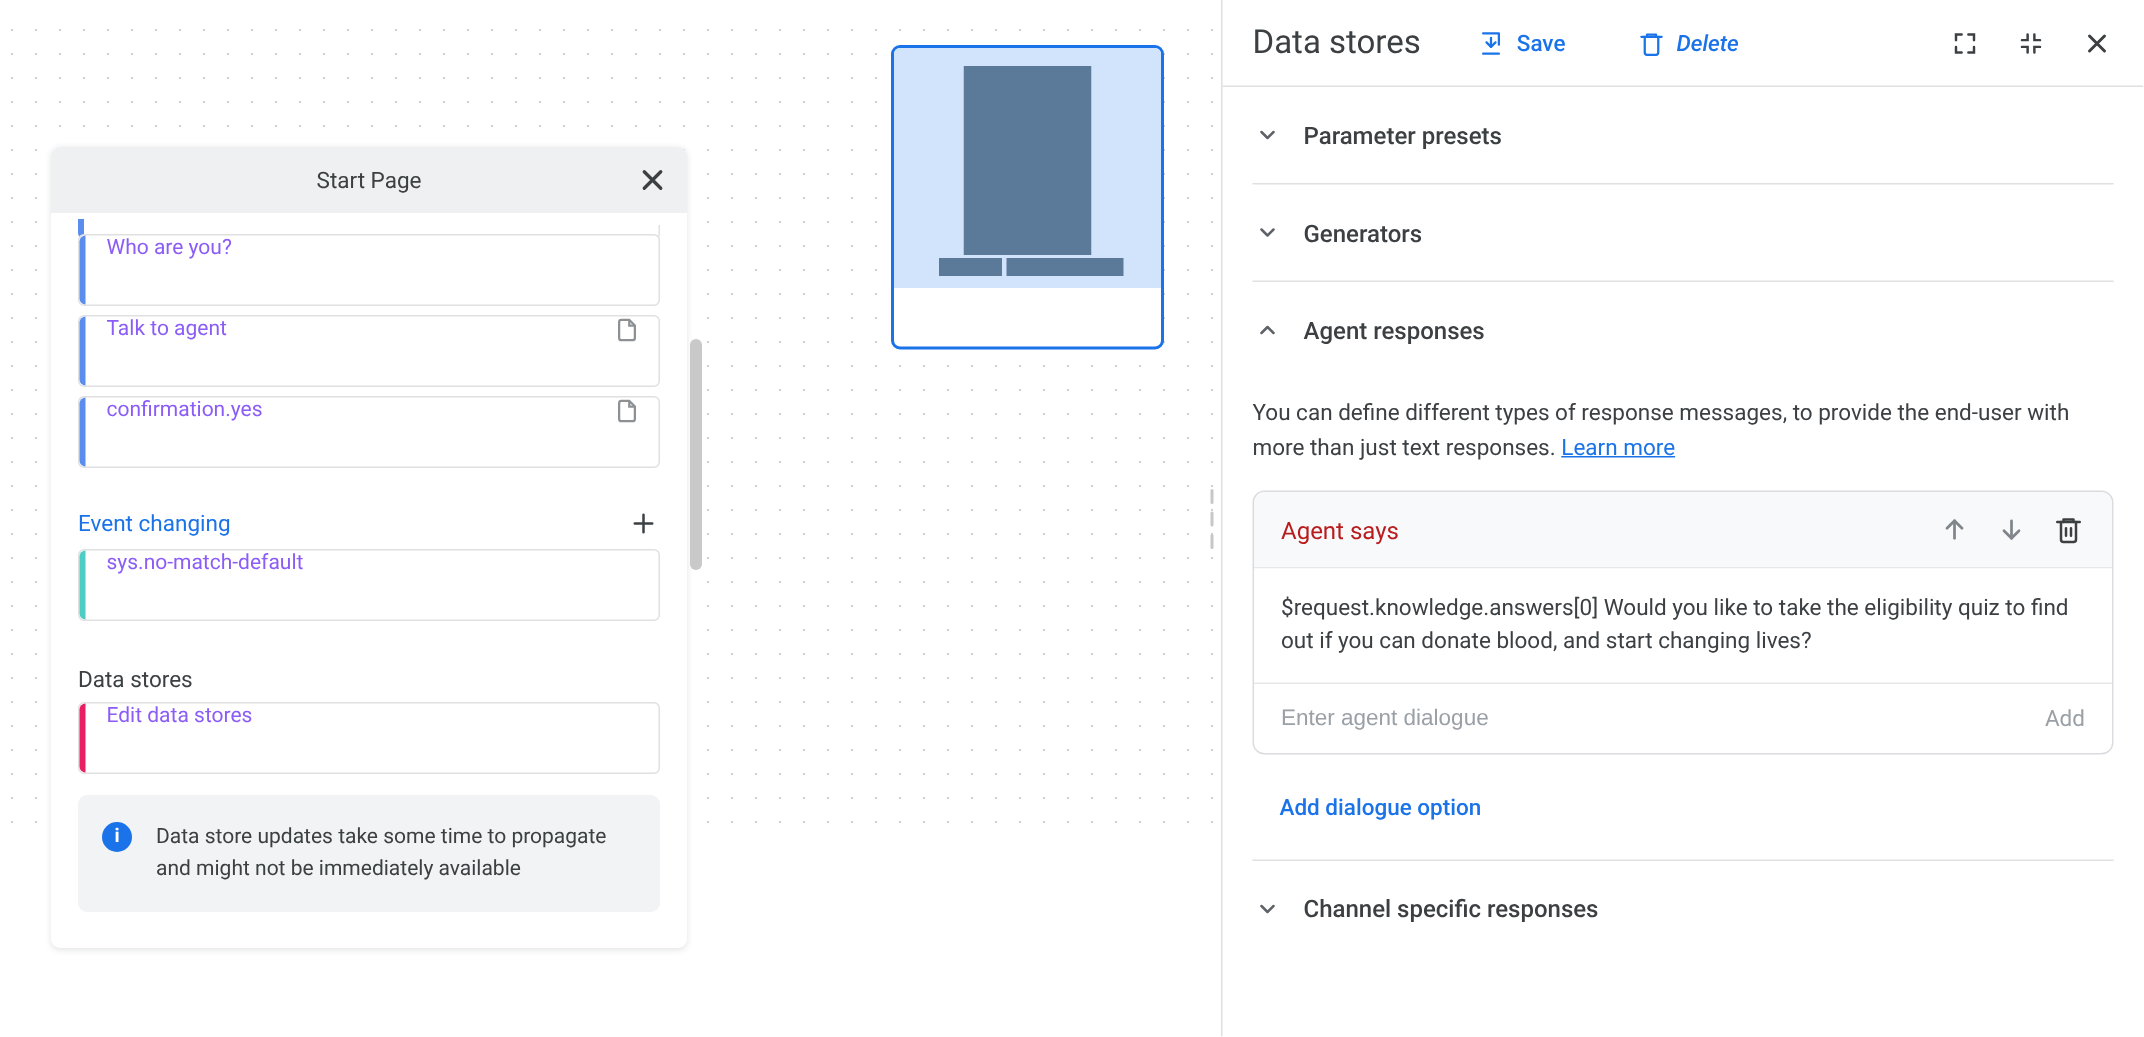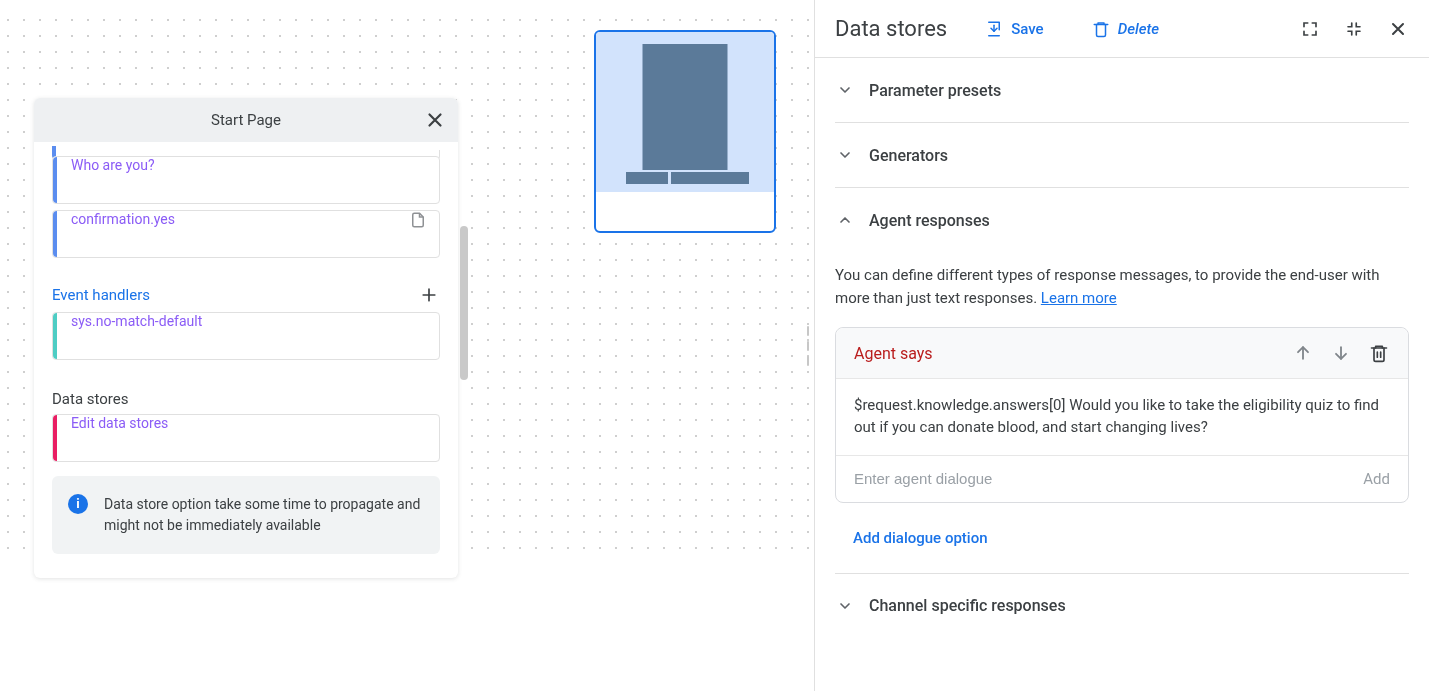--- a/index.html
+++ b/index.html
@@ -353,52 +353,62 @@
           </svg>
       </span>
     </div>
     <div class="sp-scroll">
       <div class="intent-partial"></div>
 
       <div class="intent-item" style="margin-top:14px;">
         <span>Who are you?</span>
       </div>
       <div class="intent-item">
+        <span>Talk to agent</span>
+        <span class="item-spacer"></span>
+        <span>
+          <svg class="page-icon" viewBox="0 0 24 24" fill="none" stroke="#5f6368" stroke-width="2">
+              <path d="M14 3H7a2 2 0 0 0-2 2v14a2 2 0 0 0 2 2h10a2 2 0 0 0 2-2V8z"></path>
+              <path d="M14 3v5h5"></path>
+            </svg>
+        </span>
+      </div>
+      <div class="intent-item">
         <span>confirmation.yes</span>
         <span class="item-spacer"></span>
         <span>
           <svg class="page-icon" viewBox="0 0 24 24" fill="none" stroke="#5f6368" stroke-width="2">
               <path d="M14 3H7a2 2 0 0 0-2 2v14a2 2 0 0 0 2 2h10a2 2 0 0 0 2-2V8z"></path>
               <path d="M14 3v5h5"></path>
             </svg>
         </span>
       </div>
 
       <div class="section-row">
-        <span>Event handlers</span>
+        <span>Event changing</span>
         <span class="plus-btn">
           <svg viewBox="0 0 24 24" width="20" height="20" stroke="#3c4043" stroke-width="2" stroke-linecap="round">
               <path d="M12 5v14M5 12h14"></path>
             </svg>
         </span>
       </div>
       <div class="event-item">
         <span>sys.no-match-default</span>
       </div>
 
       <div class="section-row black" style="margin-top:30px;">
         <span>Data stores</span>
       </div>
       <div class="ds-item">
         <span>Edit data stores</span>
       </div>
 
       <div class="info-box">
         <div class="info-icon-circle">i</div>
-        <span>Data store option take some time to propagate and might not be immediately available</span>
+        <span>Data store updates take some time to propagate and might not be immediately available</span>
       </div>
 
       <div class="scroll-thumb"></div>
     </div>
   </div>
 </div>
 
 <div class="drag-handle">
   <span></span>
     <span></span>

